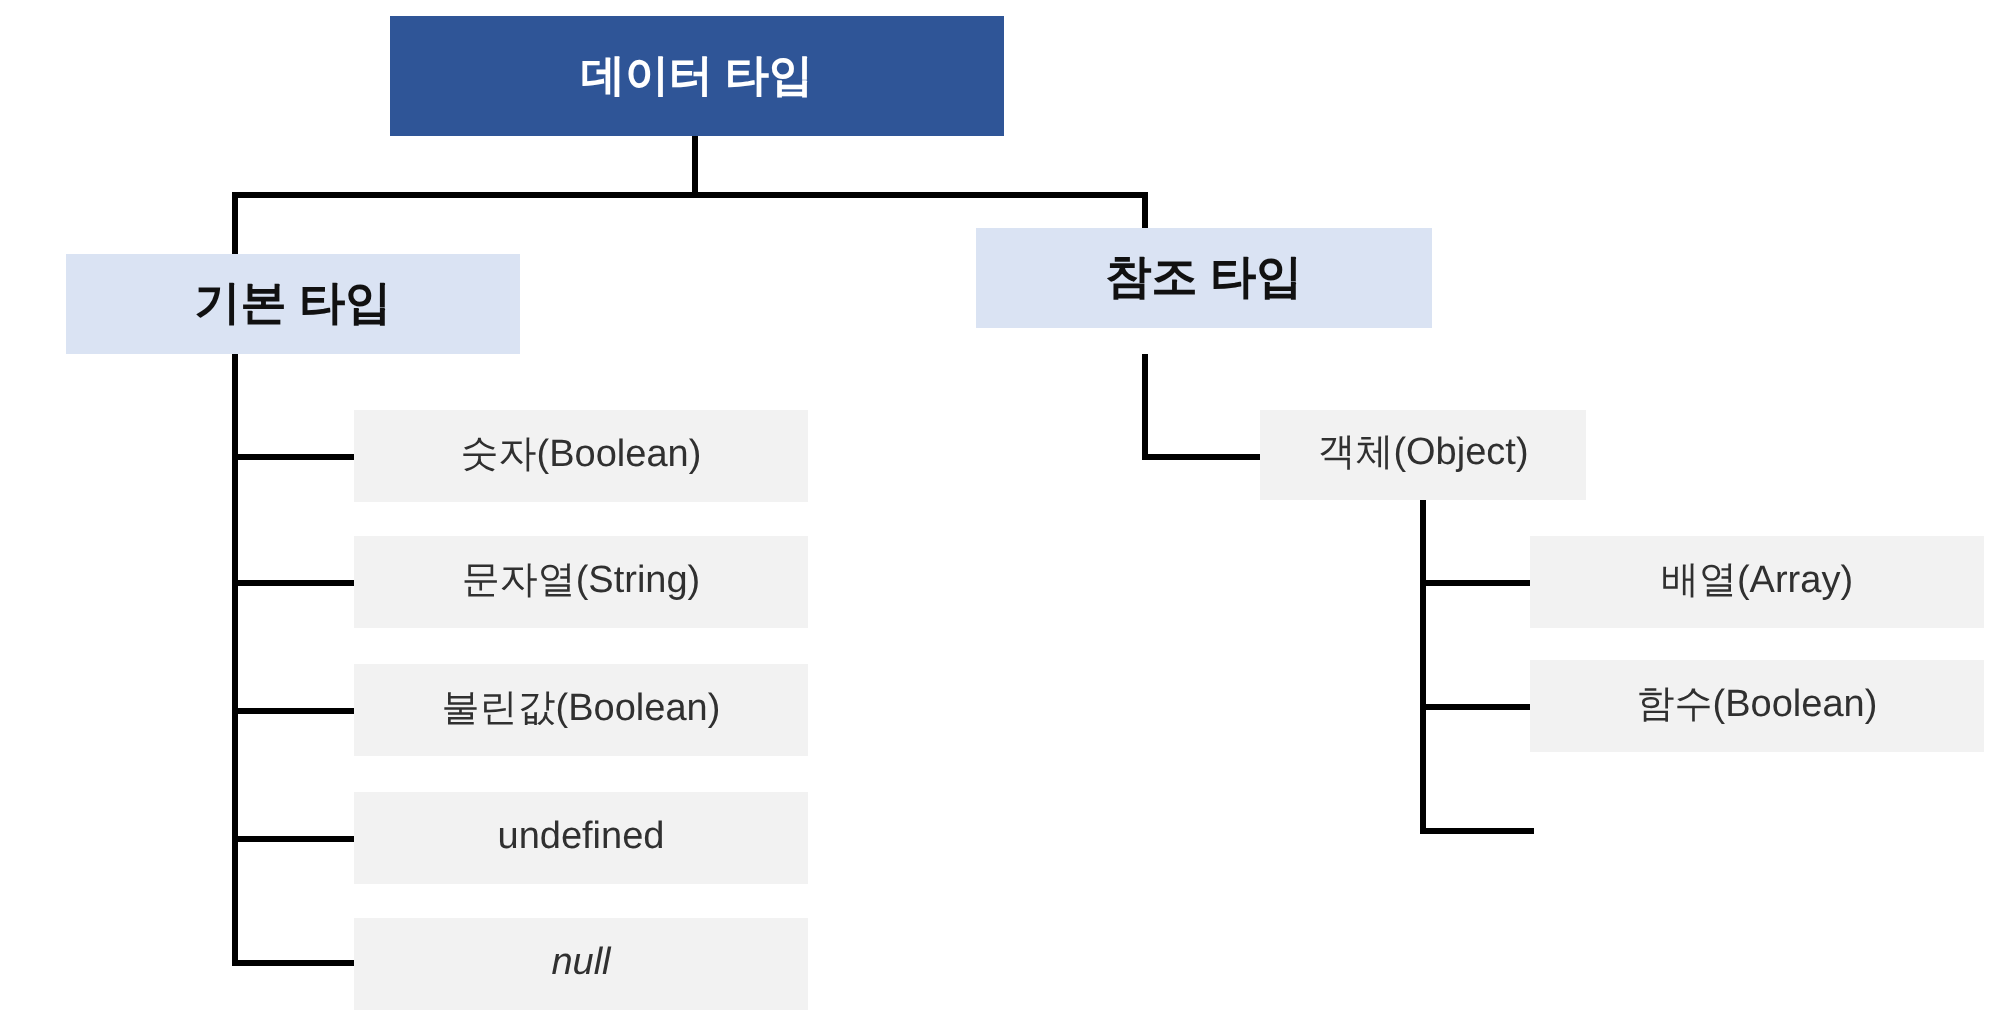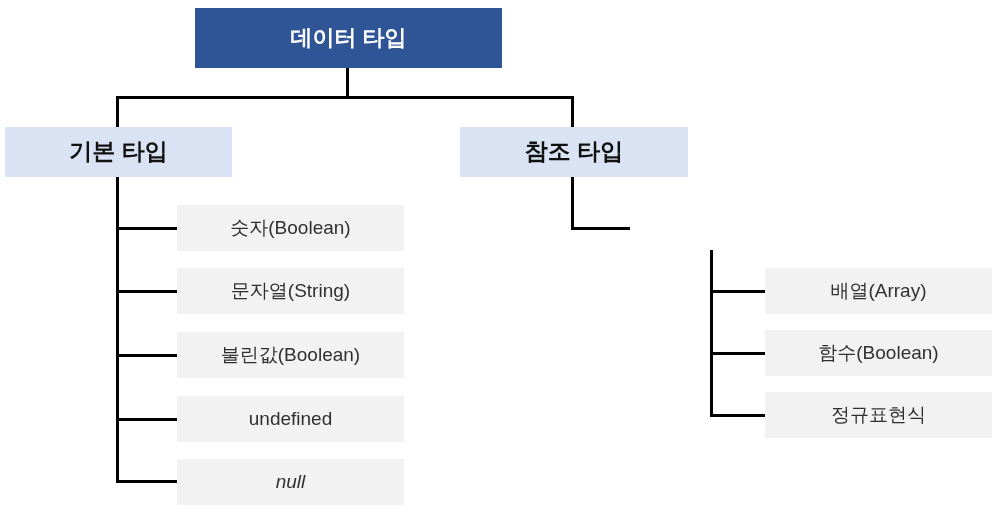--- a/index.html
+++ b/index.html
@@ -35,20 +35,21 @@
     background: var(--root-bg);
     color: var(--root-text);
     font-size: 22px;
     font-weight: bold;
   }
   .node.group {
     background: var(--group-bg);
     color: var(--group-text);
     font-size: 23px;
     font-weight: bold;
+    margin-left: 28px;
   }
   .node.leaf {
     background: var(--leaf-bg);
     color: var(--leaf-text);
     font-size: 19px;
     font-weight: normal;
   }
   .line {
     position: absolute;
     background: var(--line);
@@ -74,25 +75,25 @@
   <div class="line" style="left:571px; top:177px; width:3px;   height:53px;"></div>
   <div class="line" style="left:571px; top:227px; width:59px;  height:3px;"></div>
   <div class="line" style="left:710px; top:250px; width:3px;   height:167px;"></div>
   <div class="line" style="left:710px; top:290px; width:57px;  height:3px;"></div>
   <div class="line" style="left:710px; top:352px; width:57px;  height:3px;"></div>
   <div class="line" style="left:710px; top:414px; width:57px;  height:3px;"></div>
 
   <div class="node root" style="left:195px; top:8px;   width:307px; height:60px;">데이터 타입</div>
 
   <div class="node group" style="left:5px;   top:127px; width:227px; height:50px;">기본 타입</div>
-  <div class="node group" style="left:460px; top:127px; width:228px; height:50px;">참조 타입</div>
+  <div class="node group" style="left:460px; top:114px; width:228px; height:50px;">참조 타입</div>
 
   <div class="node leaf" style="left:177px; top:205px; width:227px; height:46px;">숫자(Boolean)</div>
   <div class="node leaf" style="left:177px; top:268px; width:227px; height:46px;">문자열(String)</div>
   <div class="node leaf" style="left:177px; top:332px; width:227px; height:46px;">불린값(Boolean)</div>
   <div class="node leaf" style="left:177px; top:396px; width:227px; height:46px;">undefined</div>
   <div class="node leaf" style="left:177px; top:459px; width:227px; height:46px;font-style:italic;">null</div>
 
+  <div class="node leaf" style="left:630px; top:205px; width:163px; height:45px;">객체(Object)</div>
   <div class="node leaf" style="left:765px; top:268px; width:227px; height:46px;">배열(Array)</div>
   <div class="node leaf" style="left:765px; top:330px; width:227px; height:46px;">함수(Boolean)</div>
-  <div class="node leaf" style="left:765px; top:392px; width:227px; height:46px;">정규표현식</div>
 
 </div>
 
 </body></html>

